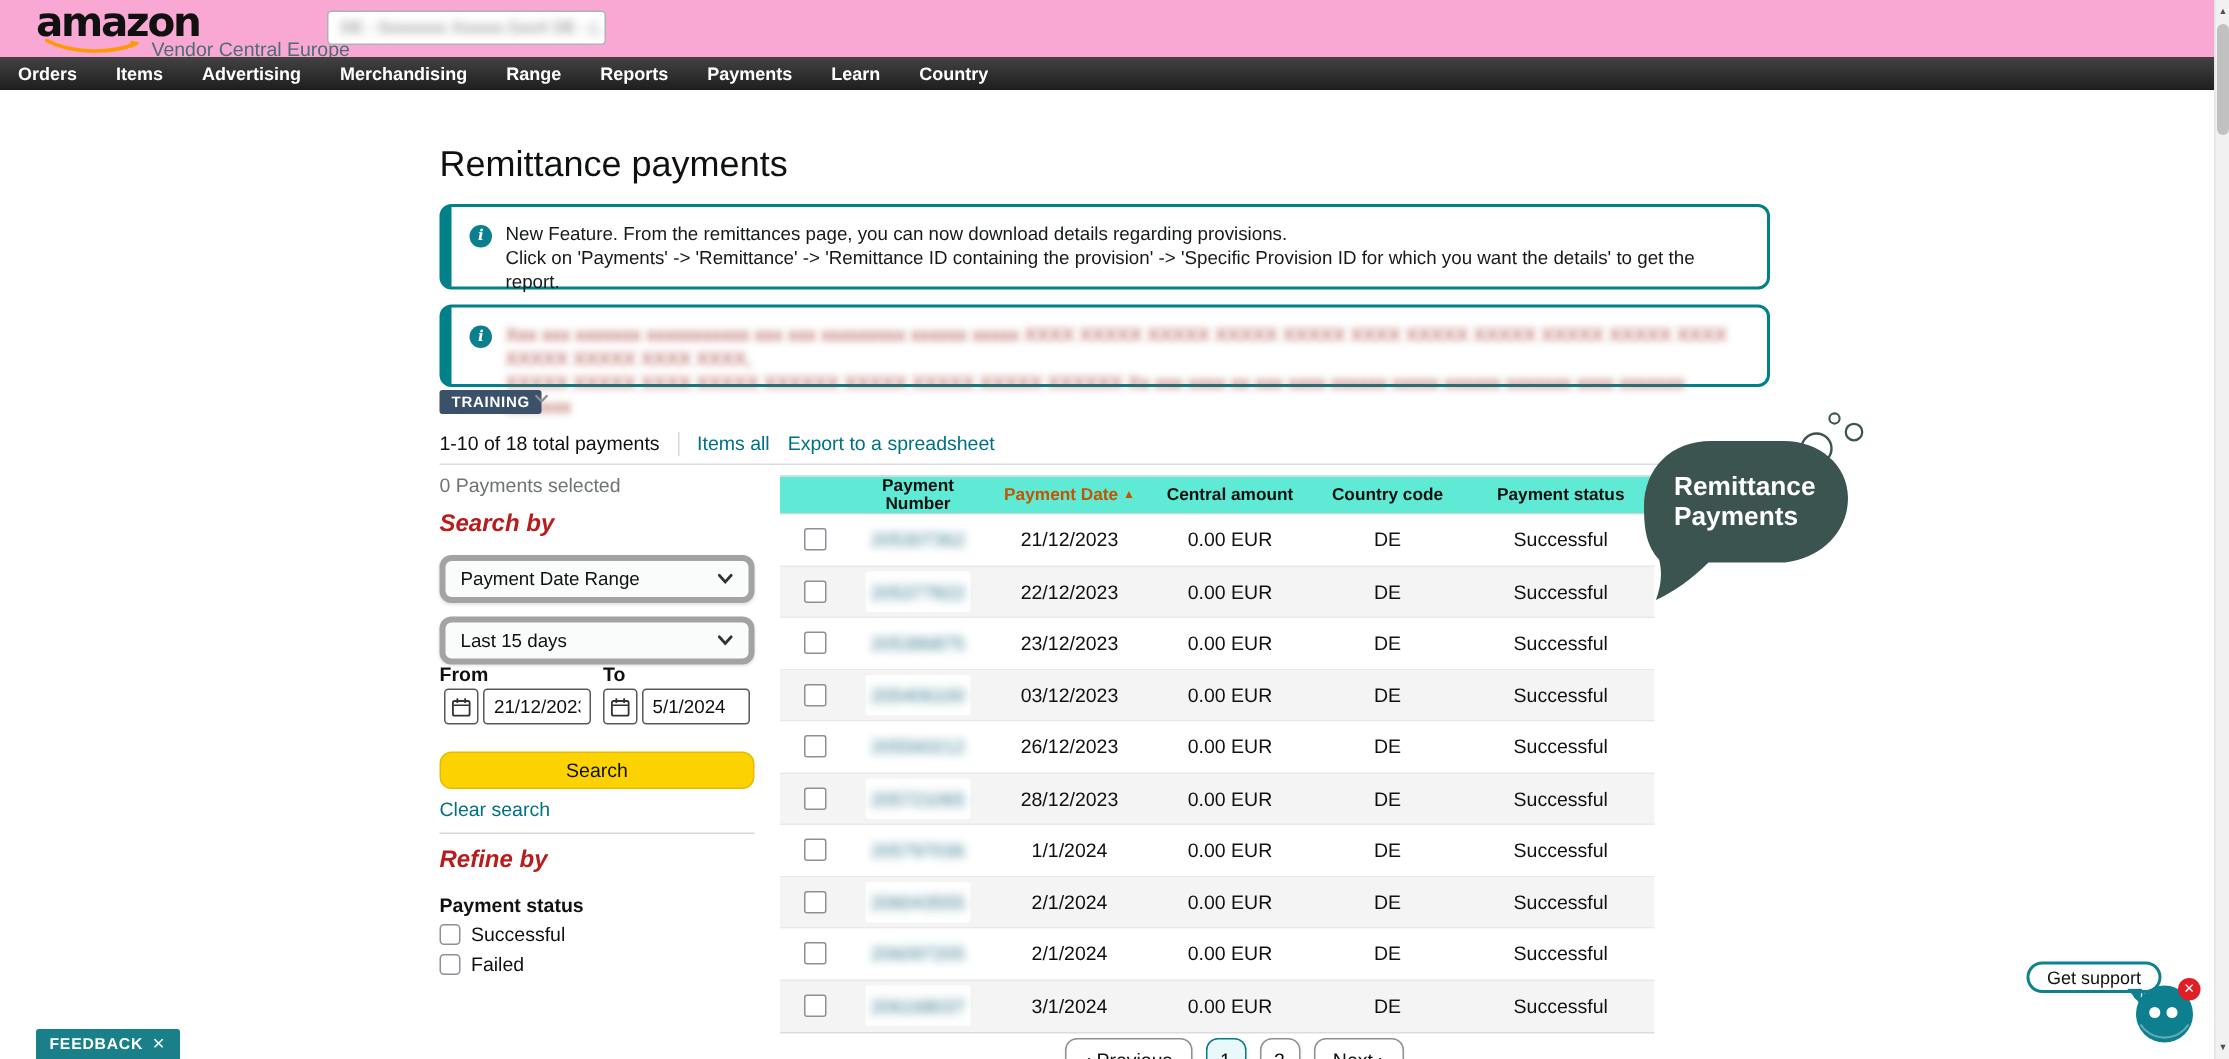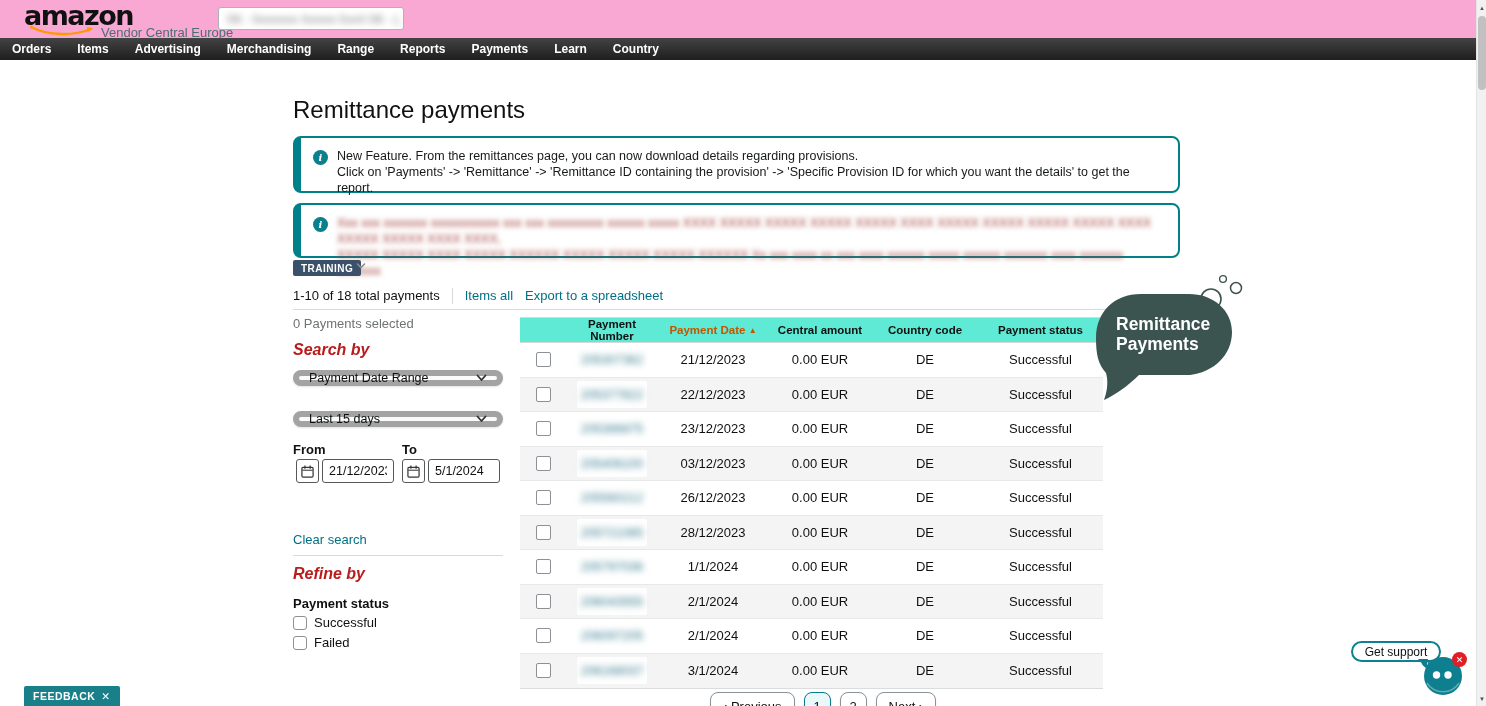--- a/index.html
+++ b/index.html
@@ -43,21 +43,21 @@
 
   .toolbar { position:absolute; left:293px; top:288px; display:flex; align-items:flex-start; gap:12px; }
   .toolbar-count { font-size:13px; color:#0f1111; }
   .v-sep { width:1px; height:16px; background:#d5d9d9; }
   .teal-link { font-size:13px; color:#007185; cursor:pointer; text-decoration:none; }
   .toolbar-rule { position:absolute; left:293px; top:309px; width:887px; height:1px; background:#d9dddd; }
 
   
   .selected-status { position:absolute; left:293px; top:316px; font-size:13px; color:#6f7373; }
   .panel-h { position:absolute; left:293px; font-size:16px; font-weight:bold; color:#b91c1c;font-style:italic; }
-  .select-btn { position:absolute; left:293px; width:210px; height:16px; border:6px solid #a3a3a3; border-radius:8px; background:#fafbfb; box-shadow:0 1px 2px rgba(15,17,17,.12); display:flex; align-items:center; justify-content:space-between; padding:0 10px; cursor:pointer; }
+  .select-btn { position:absolute; left:293px; width:210px; height:32px; border:4px solid #a3a3a3; border-radius:8px; background:#fafbfb; box-shadow:0 1px 2px rgba(15,17,17,.12); display:flex; align-items:center; justify-content:space-between; padding:0 10px; cursor:pointer; }
   .select-btn span { font-size:12.5px; color:#0f1111; }
   .lbl { position:absolute; font-size:13px; font-weight:bold; color:#0f1111; }
   .date-group { position:absolute; top:459px; display:flex; gap:3px; }
   .cal-btn { width:23px; height:24px; border:1px solid #565959; border-radius:3px; background:#fff; display:flex; align-items:center; justify-content:center; cursor:pointer; }
   .date-input { width:72px; height:24px; border:1px solid #565959; border-radius:3px; font-size:12.5px; padding:0 6px; color:#0f1111; font-family:inherit; }
   .search-btn { position:absolute; left:293px; top:501px; width:210px; height:25px; background:#fcd200; border:1px solid #e7bc00; border-radius:8px; font-size:13px; color:#0f1111; cursor:pointer; font-family:inherit; }
   .clear-link { position:absolute; left:293px; top:532px; }
   .h-rule { position:absolute; left:293px; width:210px; height:1px; background:#d5d9d9; }
   .check-row { position:absolute; left:293px; display:flex; align-items:center; gap:7px; cursor:pointer; }
   .checkbox { width:14px; height:14px; border:1px solid #8d9096; border-radius:3px; background:#fff; appearance:none; cursor:pointer; margin:0; }
@@ -199,20 +199,21 @@
       <svg width="13" height="13" viewBox="0 0 14 14">
           <rect x="1" y="2.5" width="12" height="10.5" rx="1.2" fill="none" stroke="#333" stroke-width="1.3"></rect>
           <line x1="4.2" y1="0.5" x2="4.2" y2="4" stroke="#333" stroke-width="1.3"></line>
           <line x1="9.8" y1="0.5" x2="9.8" y2="4" stroke="#333" stroke-width="1.3"></line>
           <line x1="1.5" y1="5.6" x2="12.5" y2="5.6" stroke="#333" stroke-width="1.1"></line>
         </svg>
     </button>
     <input class="date-input" value="5/1/2024" style="">
   </div>
 
+  <button class="search-btn">Search</button>
   <a class="teal-link clear-link">Clear search</a>
   <div class="h-rule" style="top:555px;"></div>
 
   <div class="panel-h" style="top:565px;">Refine by</div>
   <div class="lbl" style="left:293px;top:596px;">Payment status</div>
   <label class="check-row" style="top:615px;">
     <input type="checkbox" class="checkbox" style="">
     <span class="check-lbl">Successful</span>
   </label>
   <label class="check-row" style="top:635px;">

